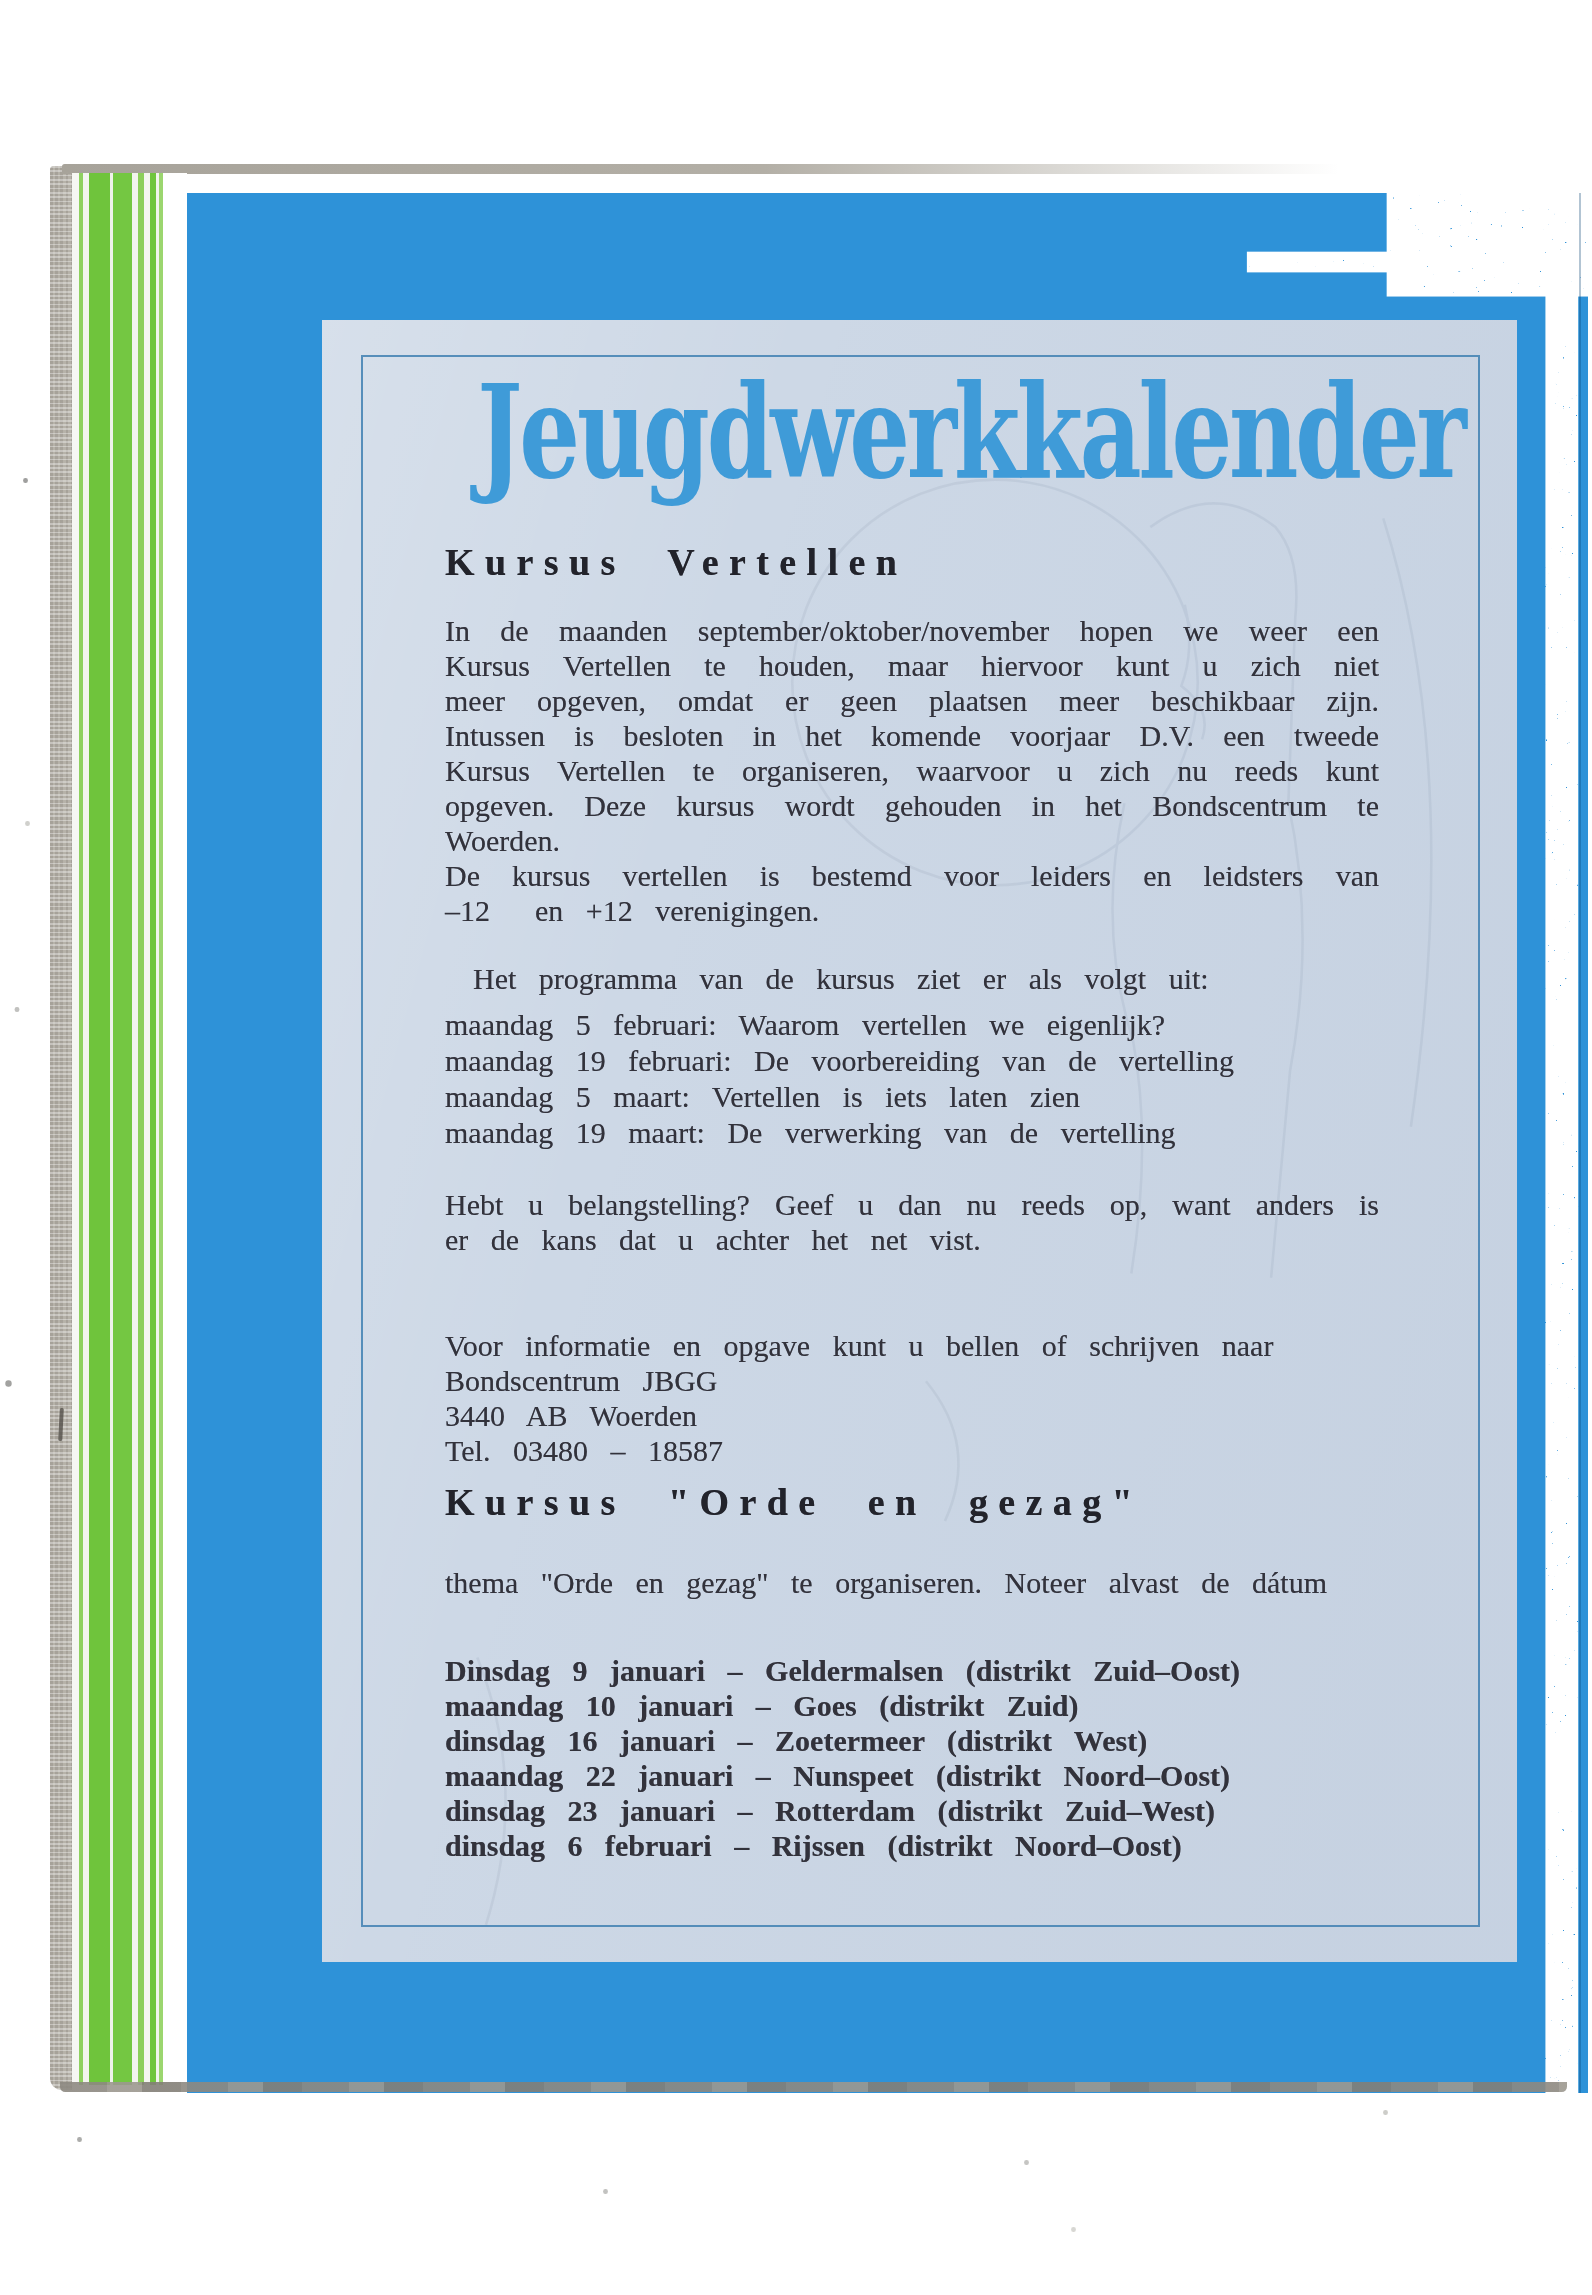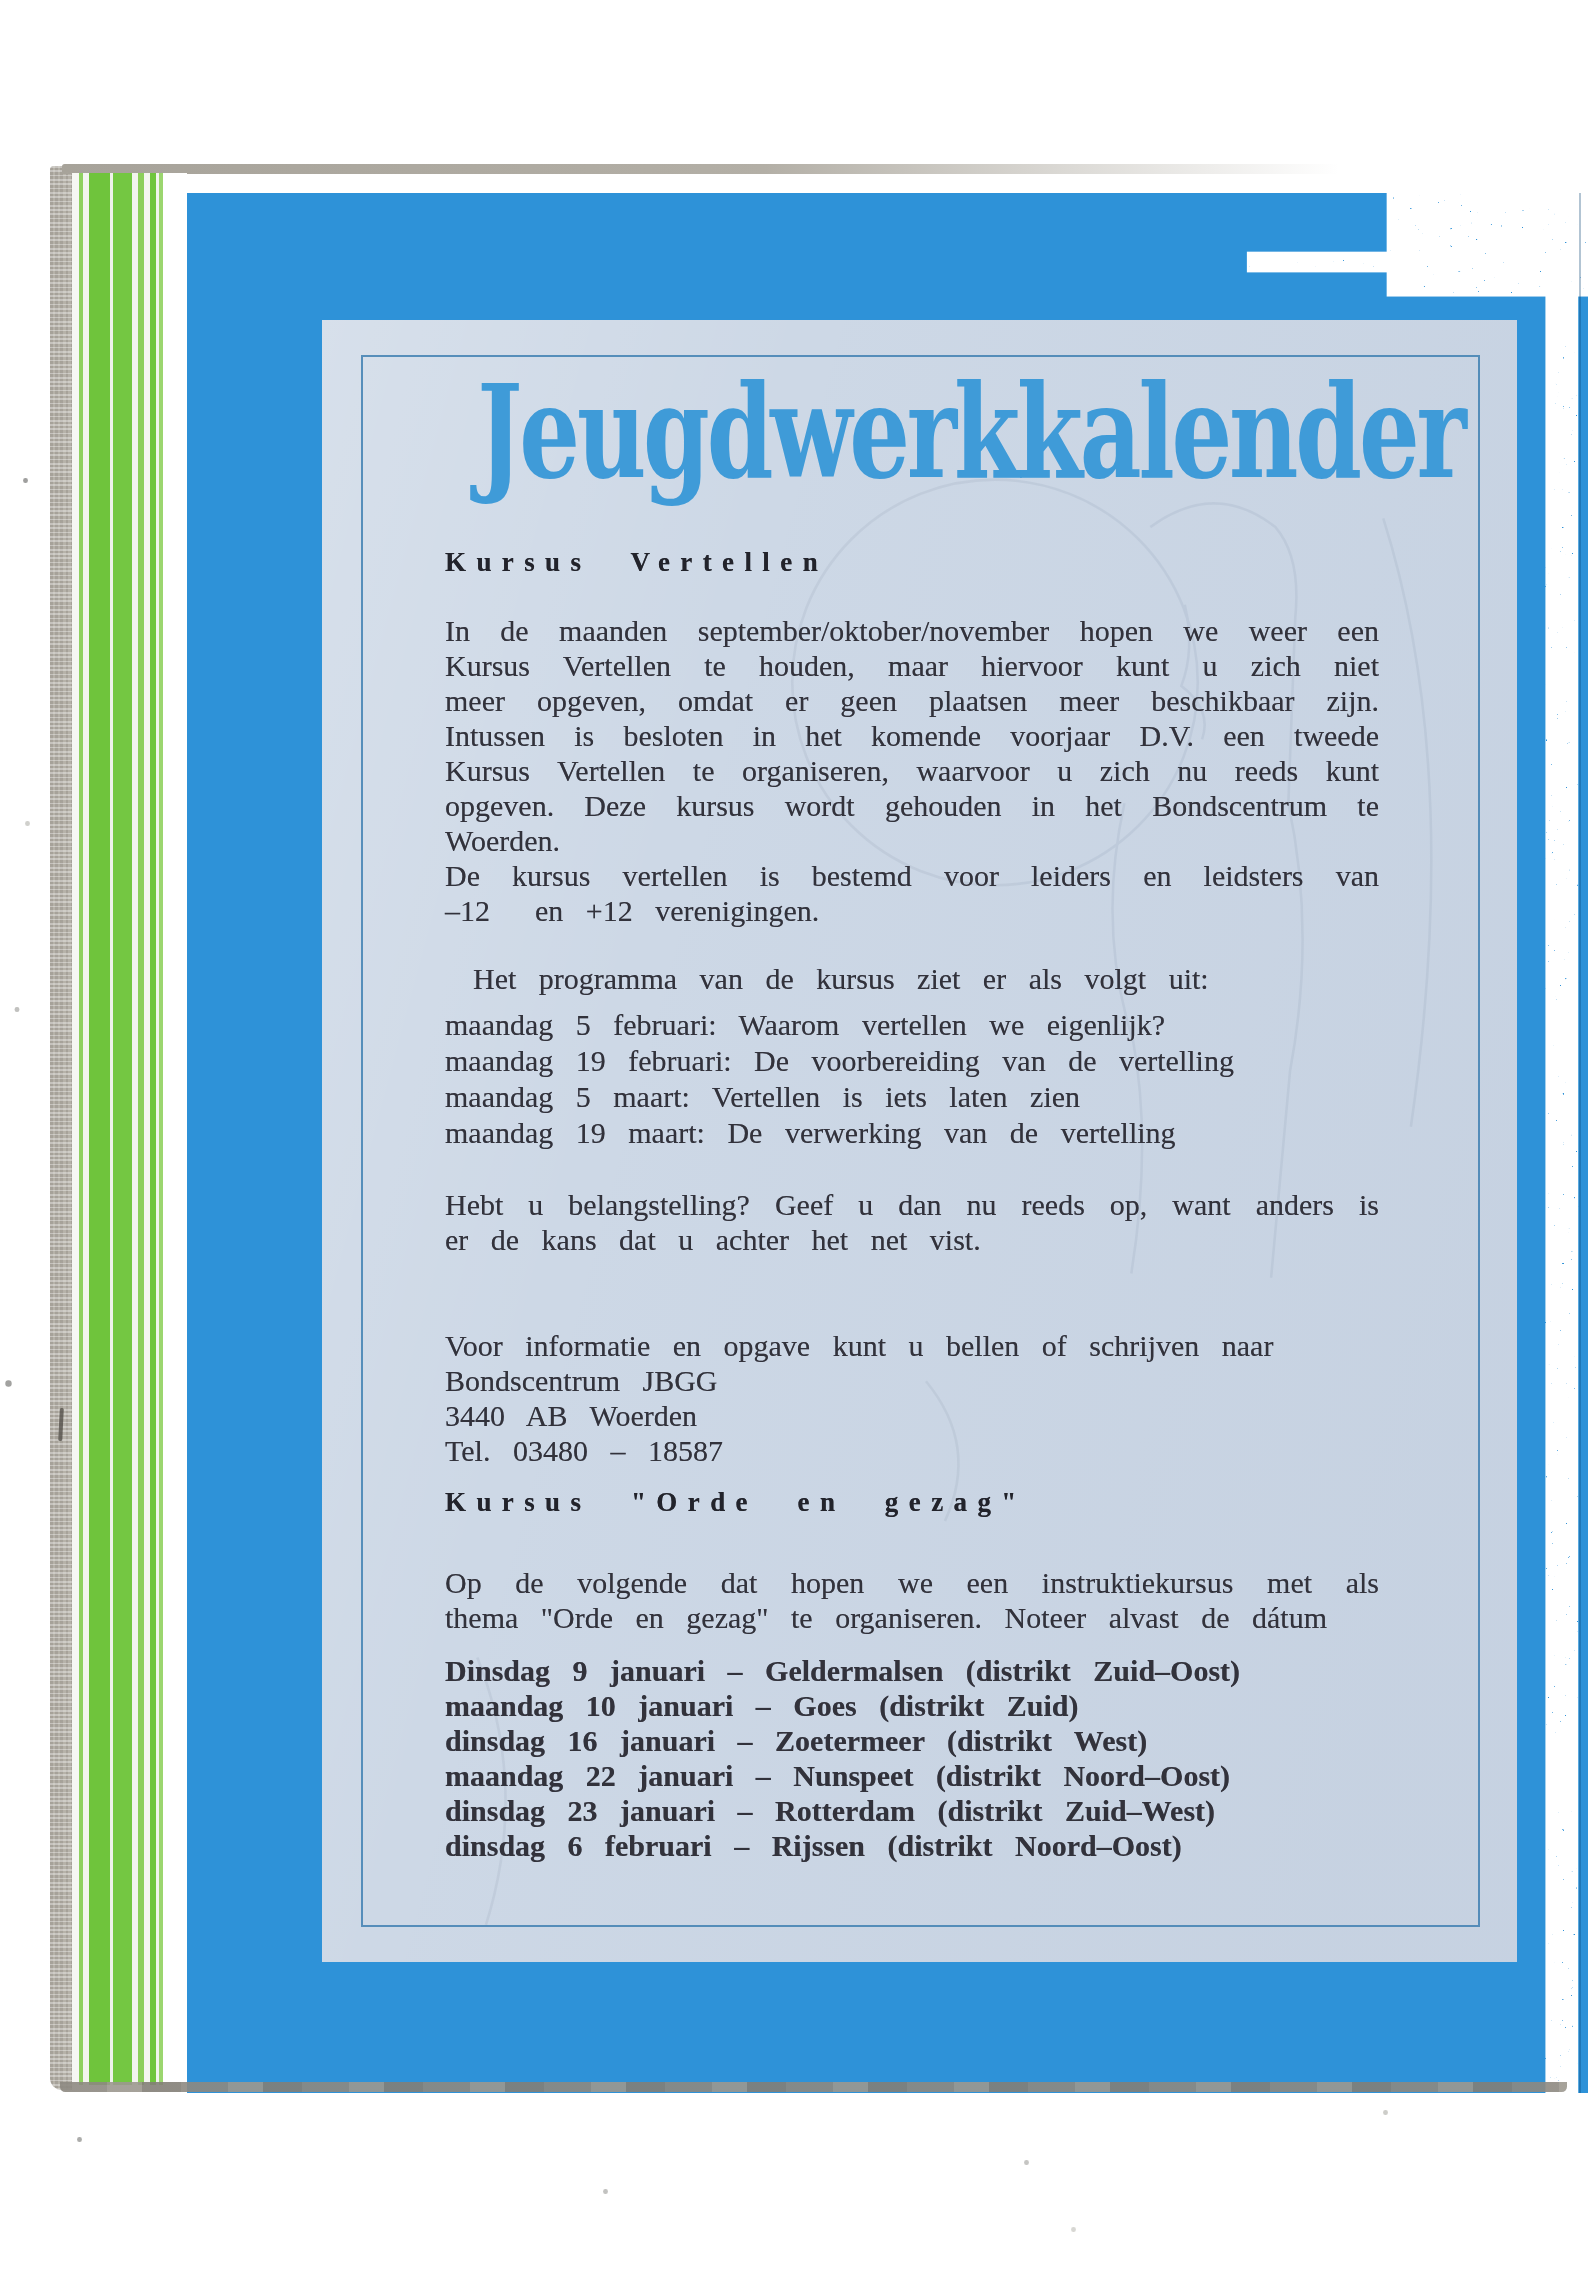--- a/index.html
+++ b/index.html
@@ -56,21 +56,21 @@
   .ghost{position:absolute;left:0;top:0;pointer-events:none;}
 
   
   .page-title{position:absolute;top:47px;left:0;right:0;margin:0;text-align:center;
       font-family:"DejaVu Serif", serif;font-weight:bold;
       font-size:129px;line-height:129px;letter-spacing:-4.3px;
       color:var(--title_blue,#3f9bd8);
       transform:scaleX(.74);transform-origin:50% 50%;white-space:nowrap;}
   .sec-heading{position:absolute;left:123px;margin:0;
       font-family:"Liberation Serif", serif;font-weight:bold;
-      font-size:27px;line-height:38px;letter-spacing:10.4px;word-spacing:22.4px;
+      font-size:38px;line-height:38px;letter-spacing:10.4px;word-spacing:22.4px;
       color:#22232b;text-shadow:0 0 0.5px rgba(25,26,35,.6);white-space:nowrap;}
   #h-vertellen{top:223px;}
   #h-orde{top:1163px;}
 
   .block{position:absolute;left:123px;width:934px;
       font-size:30px;line-height:35px;color:#32323b;
       word-spacing:.5em;text-shadow:0 0 0.5px rgba(40,40,55,.5);}
   .block .line{white-space:pre-wrap;}
   .block .line.fill{text-align:justify;text-align-last:justify;white-space:normal;}
   #b-intro{top:293px;}
@@ -155,21 +155,20 @@
         <div class="block" id="b-contact">
             <div class="line">Voor informatie en opgave kunt u bellen of schrijven naar</div>
             <div class="line">Bondscentrum JBGG</div>
             <div class="line">3440 AB Woerden</div>
             <div class="line">Tel. 03480 – 18587</div>
           </div>
 
         <h2 class="sec-heading" id="h-orde">Kursus "Orde en gezag"</h2>
 
         <div class="block" id="b-theme">
-            <div class="line fill">Op de volgende dat hopen we een instruktiekursus met als</div>
             <div class="line">thema "Orde en gezag" te organiseren. Noteer alvast de dátum</div>
           </div>
 
         <div class="block" id="b-dates">
             <div class="line">Dinsdag 9 januari – Geldermalsen (distrikt Zuid–Oost)</div>
             <div class="line">maandag 10 januari – Goes (distrikt Zuid)</div>
             <div class="line">dinsdag 16 januari – Zoetermeer (distrikt West)</div>
             <div class="line">maandag 22 januari – Nunspeet (distrikt Noord–Oost)</div>
             <div class="line">dinsdag 23 januari – Rotterdam (distrikt Zuid–West)</div>
             <div class="line">dinsdag 6 februari – Rijssen (distrikt Noord–Oost)</div>

